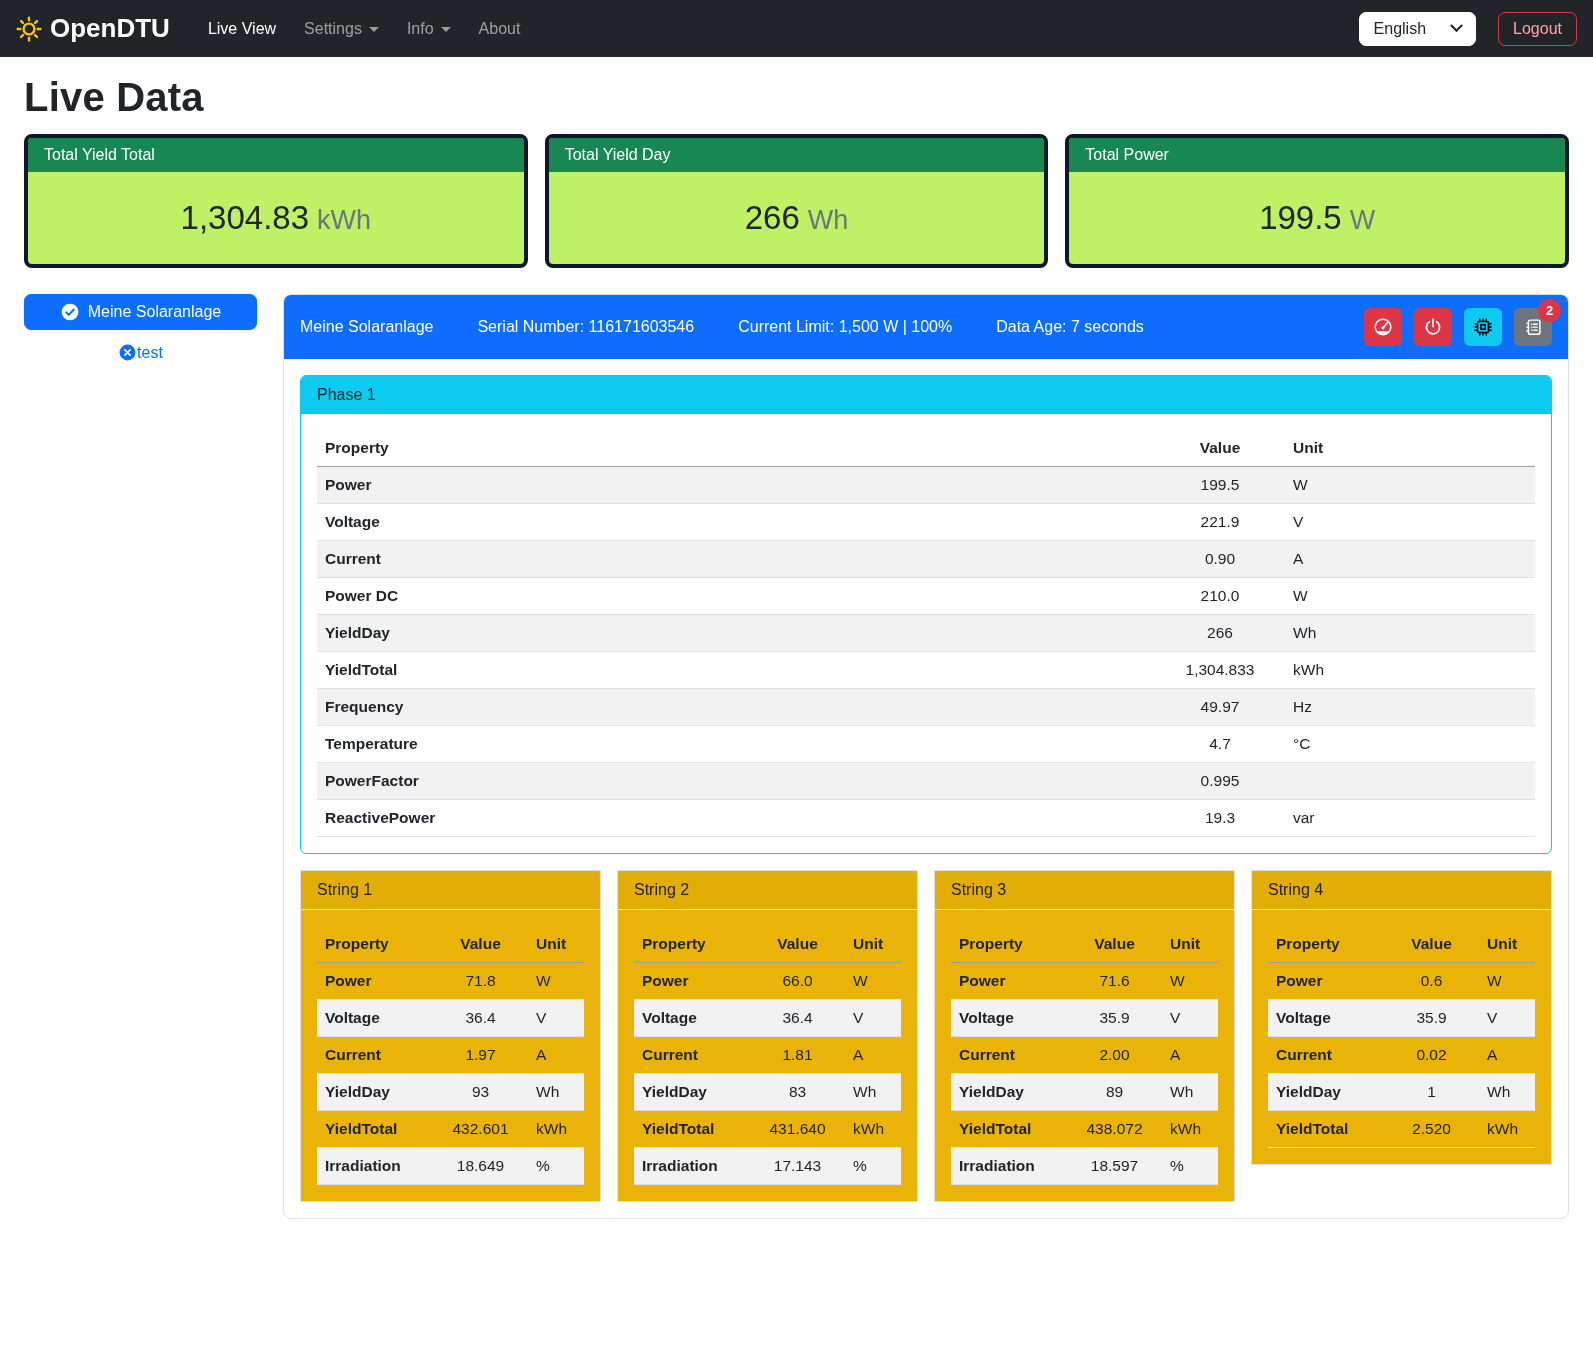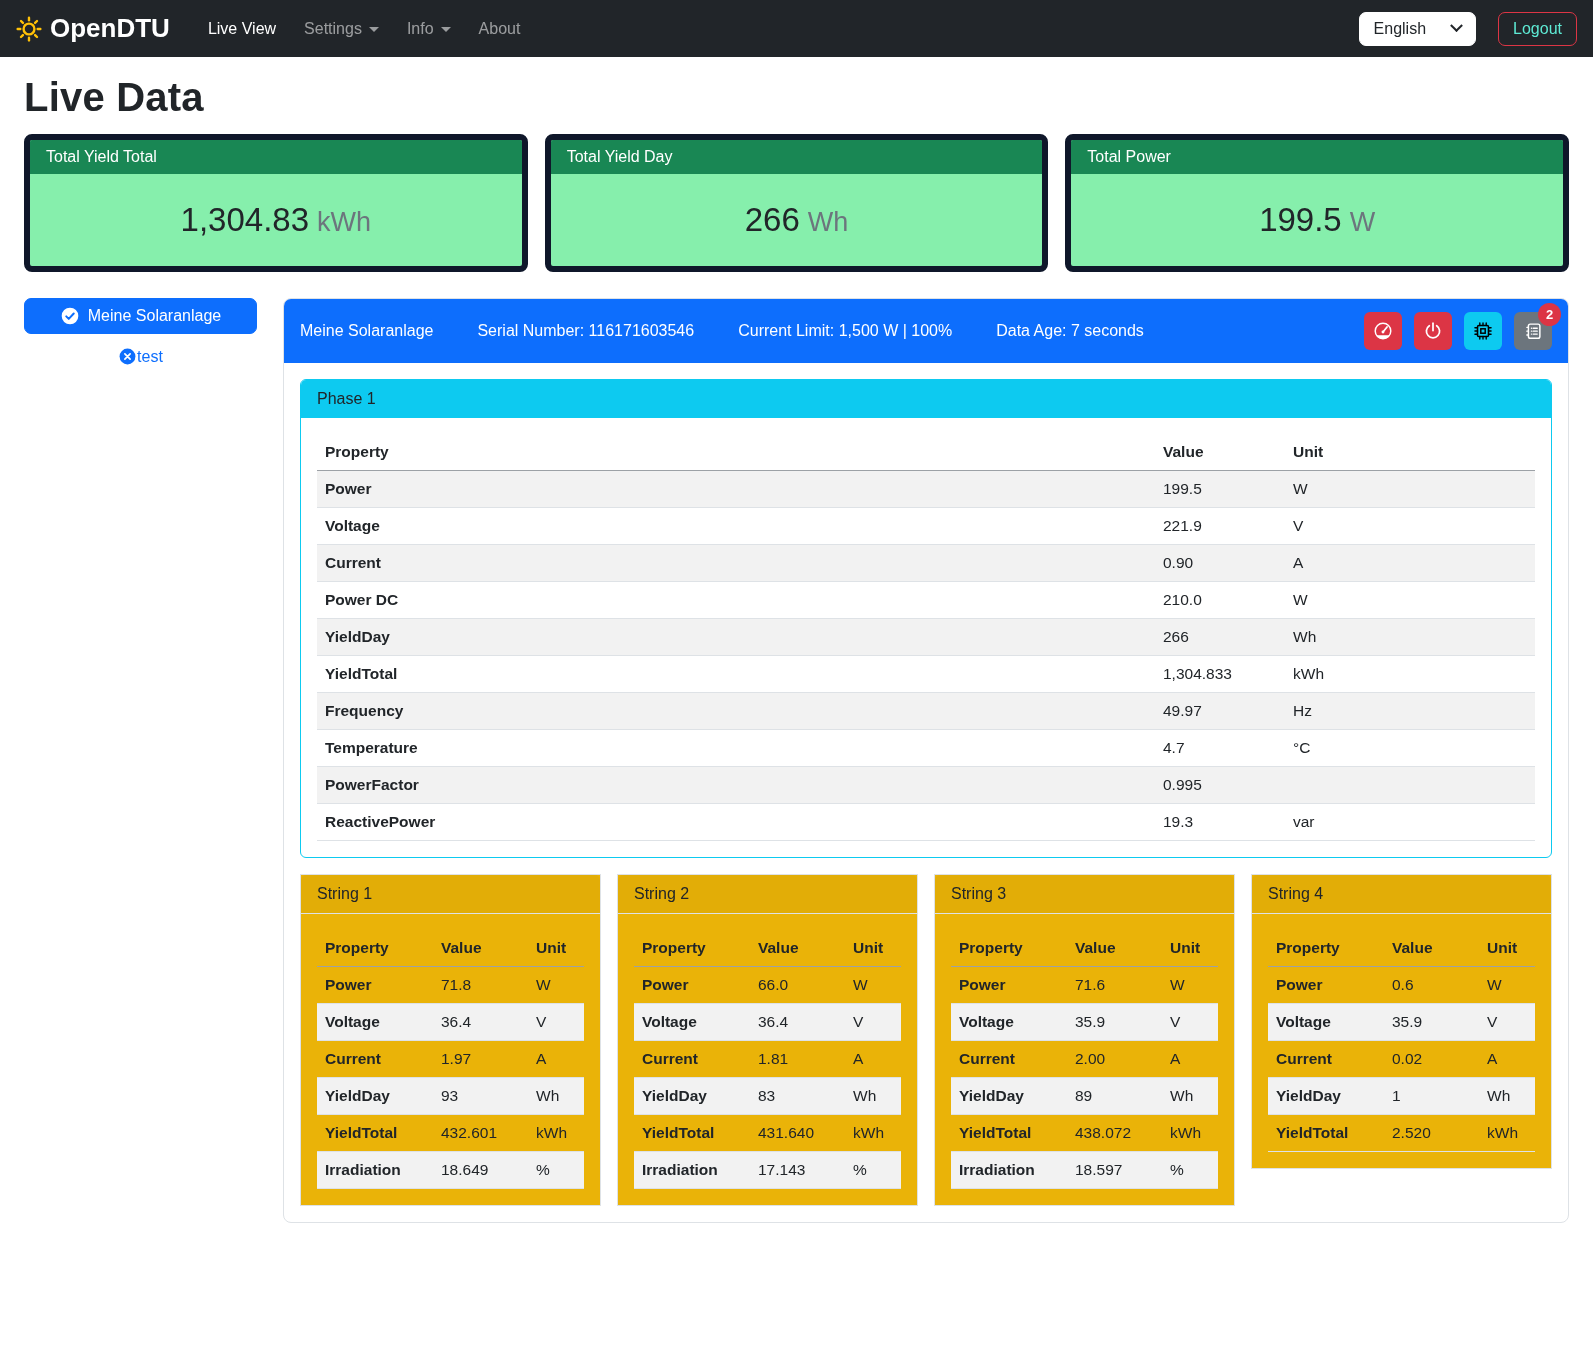--- a/index.html
+++ b/index.html
@@ -20,30 +20,30 @@
   .nav-links a { color:rgba(255,255,255,.55); text-decoration:none; font-size:16px; padding:8px 14px; display:flex; align-items:center; gap:7px; cursor:pointer; }
   .nav-links a.active { color:#fff; }
   .caret { width:0; height:0; border-left:5px solid transparent; border-right:5px solid transparent; border-top:5px solid currentColor; display:inline-block; margin-top:2px; }
   .nav-right { margin-left:auto; display:flex; align-items:center; gap:22px; }
   .lang-select {
     background:#fff; border:1px solid #fff; border-radius:7px; padding:7px 14px;
     display:flex; align-items:center; gap:26px; font-size:16px; color:#212529; cursor:pointer;
   }
   .chev { width:9px; height:9px; border-right:2px solid #212529; border-bottom:2px solid #212529; transform:rotate(45deg) translate(-2px,-2px); display:inline-block; }
   .logout-btn {
-    background:transparent; border:1px solid #dc3545; color:#5eead4;
+    background:transparent; border:1px solid #dc3545; color:#fca5a5;
     border-radius:7px; padding:7px 14px; font-size:16px; font-family:inherit; cursor:pointer;
   }
 
   
   .container { padding:0 24px; }
   h1.page-title { font-size:40px; font-weight:700; margin:18px 0 14px 0; letter-spacing:.2px; }
 
   .summary-row { display:flex; gap:17px; margin-bottom:26px; }
-  .summary-card { flex:1; border:6px solid #0f172a; border-radius:8px; background:#86efac; overflow:hidden; }
+  .summary-card { flex:1; border:4px solid #0f172a; border-radius:8px; background:#bef264; overflow:hidden; }
   .summary-card .head { background:#198754; color:#fff; padding:8px 16px; font-size:16px; }
   .summary-card .bodyv { padding:27px 16px; text-align:center; }
   .summary-card .val { font-size:33px; font-weight:500; color:#212529; }
   .summary-card .unit { font-size:27px; color:#6c757d; margin-left:8px; }
 
   .main-row { display:flex; gap:26px; align-items:flex-start; margin-bottom:36px; }
 
   
   .sidebar { width:233px; flex:none; }
   .inv-btn {
@@ -73,21 +73,21 @@
 
   
   .phase-card { border:1px solid #0dcaf0; border-radius:6px; margin-bottom:16px; }
   .phase-card .head { background:#0dcaf0; color:#212529; padding:10px 16px; font-size:16px; border-radius:5px 5px 0 0; }
   .phase-card .bodyt { padding:16px; }
 
   table { width:100%; border-collapse:collapse; font-size:15.5px; }
   th { text-align:left; font-weight:700; padding:9px 8px; border-bottom:1px solid #9ca1a6; }
   td { padding:9px 8px; }
   tbody tr { border-bottom:1px solid #dee2e6; }
-  .c-val, th.h-val { text-align:left; }
+  .c-val, th.h-val { text-align:center; }
   .c-unit, th.h-unit { text-align:left; }
   .c-prop { font-weight:700; }
   .phase-table th.h-val, .phase-table .c-val { width:130px; }
   .phase-table th.h-unit, .phase-table .c-unit { width:250px; }
   .string-table th.h-val, .string-table .c-val { width:95px; }
   .string-table th.h-unit, .string-table .c-unit { width:56px; }
   .stripe-odd tbody tr:nth-child(odd) { background:#f2f2f2; }
   .stripe-even tbody tr:nth-child(even) { background:#f2f2f2; }
 
   

